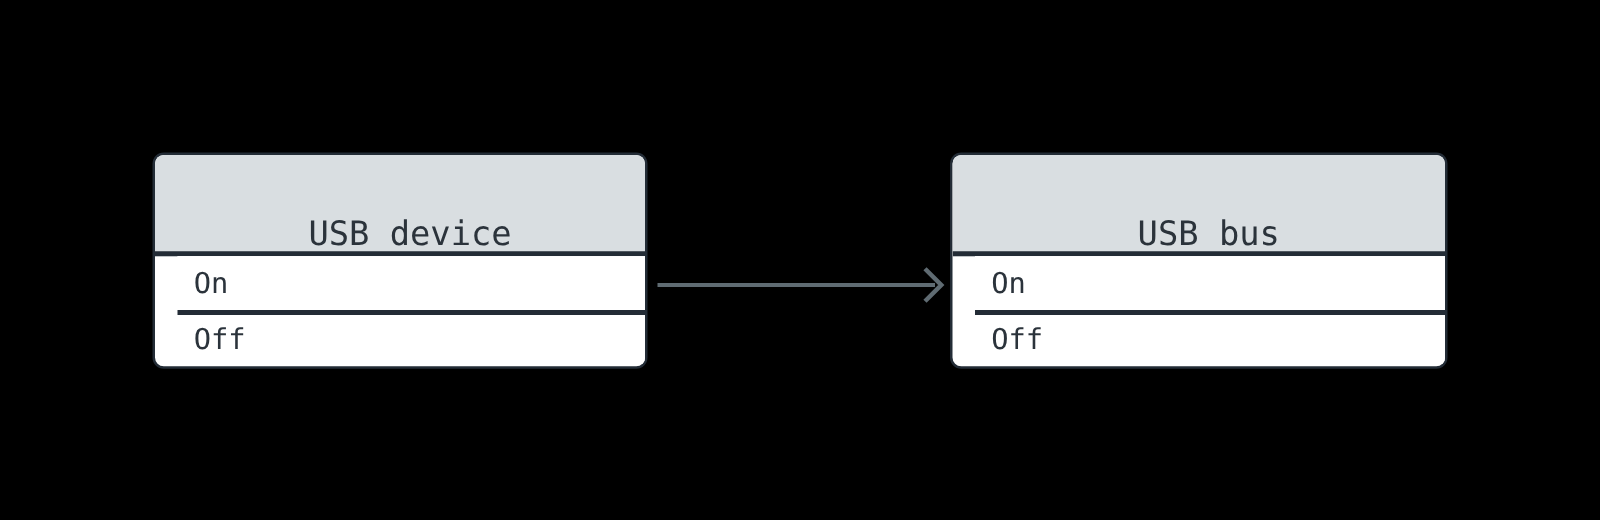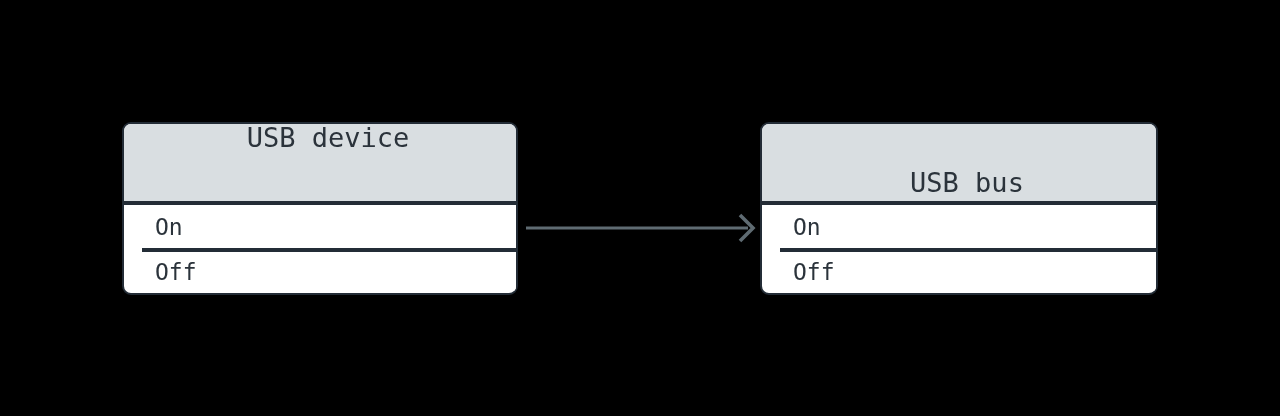--- a/index.html
+++ b/index.html
@@ -31,21 +31,21 @@
     border-radius: 9px;
     background: #ffffff;
     overflow: hidden;
   }
 
   .node-header {
     box-sizing: border-box;
     height: 81px;
     background: #d9dee1;
     display: flex;
-    align-items: flex-start;
+    align-items: flex-end;
     justify-content: center;
     border-bottom: 4px solid #232c36;
     padding-left: 16px;
   }
 
   .node-title {
     font-size: 27px;
     line-height: 1;
     color: #2b333b;
     letter-spacing: 0px;

